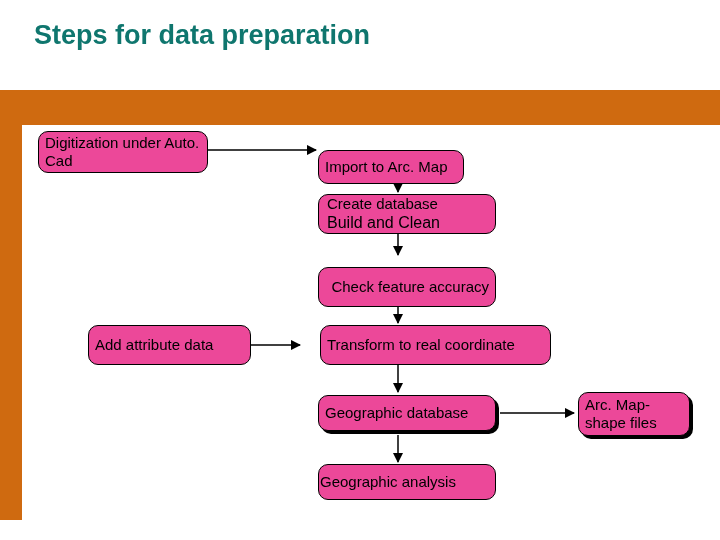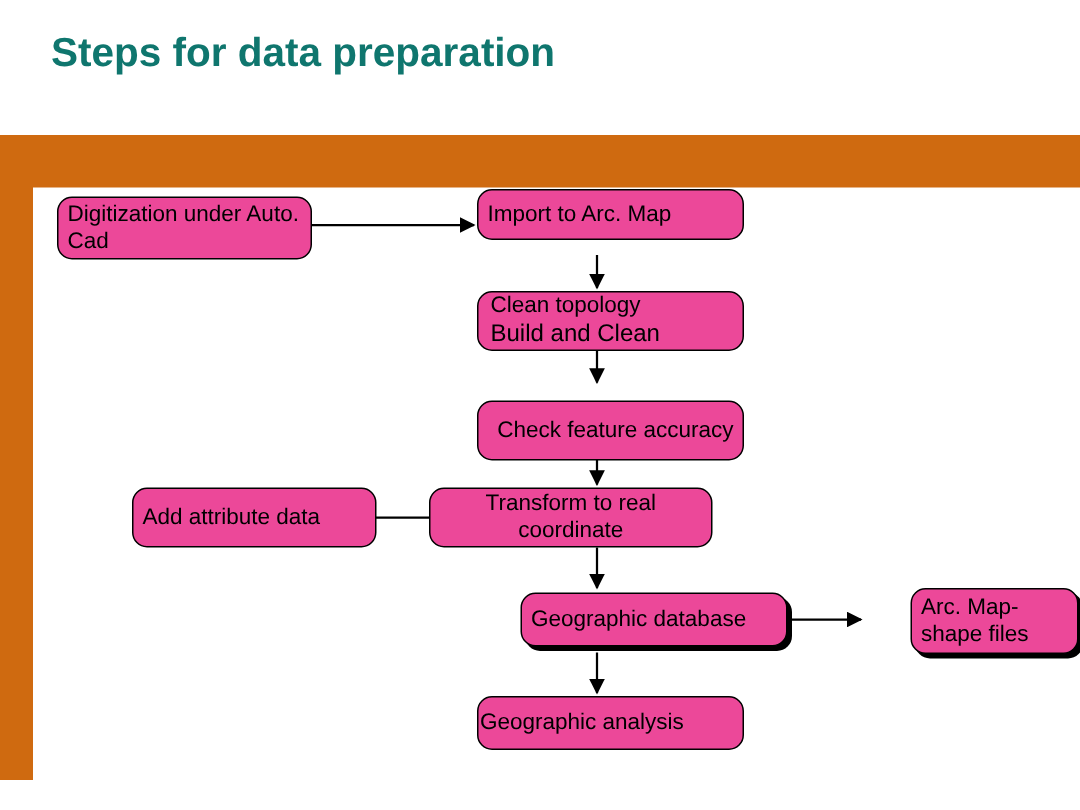--- a/index.html
+++ b/index.html
@@ -14,21 +14,21 @@
     border: 1px solid #000;
     border-radius: 10px;
     background: #ec4899;
     padding: 4px 6px;
     font-size: 15px;
     line-height: 1.2;
     display: flex;
     flex-direction: column;
     justify-content: center;
   }
-  .node.shadow { box-shadow: 3px 3px 0 #000; margin-left: 29px; }
+  .node.shadow { box-shadow: 3px 3px 0 #000; }
   .sub { font-size: 16px; }
   svg.arrows { position: absolute; left: 0; top: 0; width: 720px; height: 540px; pointer-events: none; }
 </style>
 </head>
 <body>
 
 <div class="slide">
   <div class="title">Steps for data preparation</div>
   <div class="bar top-bar"></div>
   <div class="bar side-bar"></div>
@@ -54,38 +54,38 @@
 
     <line x1="500" y1="413" x2="574" y2="413" stroke="#000" stroke-width="1.5" marker-end="url(#ah)"></line>
 
     <line x1="398" y1="435" x2="398" y2="462" stroke="#000" stroke-width="1.5" marker-end="url(#ah)"></line>
   </svg>
 
   <div class="node" style="left:38px; top:131px; width:170px; height:42px;">
     <span>Digitization under Auto. Cad</span>
   </div>
 
-  <div class="node" style="left:318px; top:126px; width:178px; height:34px;">
+  <div class="node" style="left:318px; top:150px; width:146px; height:34px;">
     <span>Import to Arc. Map</span>
   </div>
 
   <div class="node" style="left:318px; top:194px; width:178px; height:40px; padding:2px 8px;">
-    <span>Clean topology</span>
+    <span>Create database</span>
     <span class="sub">Build and Clean</span>
   </div>
 
   <div class="node" style="left:318px; top:267px; width:178px; height:40px;align-items:flex-end;">
     <span>Check feature accuracy</span>
   </div>
 
   <div class="node" style="left:88px; top:325px; width:163px; height:40px;">
     <span>Add attribute data</span>
   </div>
 
-  <div class="node" style="left:286px; top:325px; width:189px; height:40px;text-align:center;">
+  <div class="node" style="left:320px; top:325px; width:231px; height:40px;">
     <span>Transform to real coordinate</span>
   </div>
 
   <div class="node shadow" style="left:318px; top:395px; width:178px; height:36px;">
     <span>Geographic database</span>
   </div>
 
   <div class="node shadow" style="left:578px; top:392px; width:112px; height:44px;">
     <span>Arc. Map-shape files</span>
   </div>

